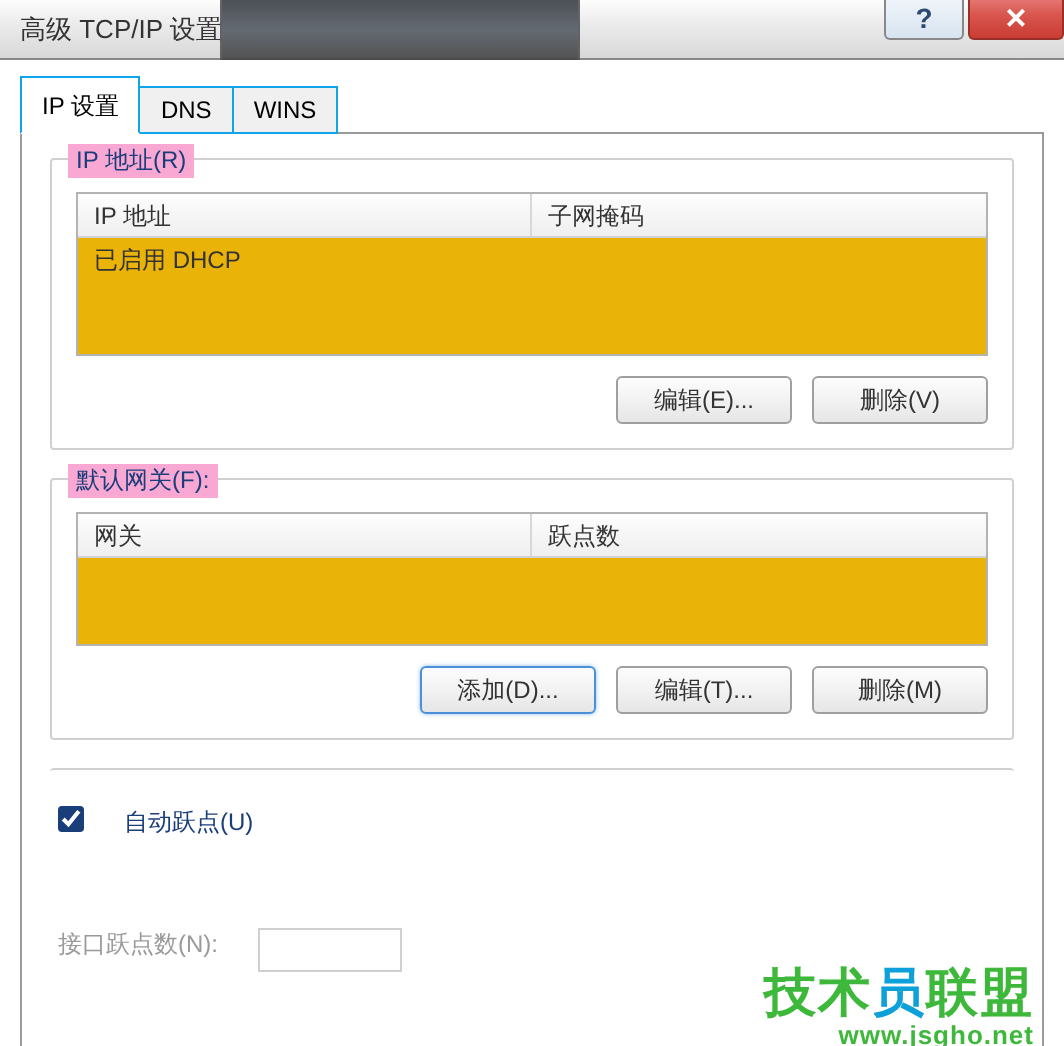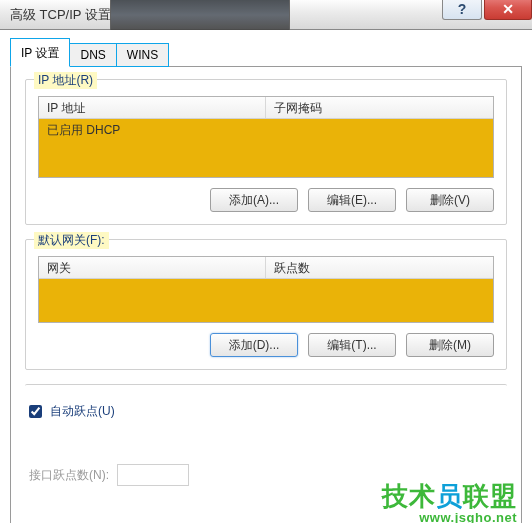--- a/index.html
+++ b/index.html
@@ -101,21 +101,21 @@
       border: 1px solid #d0d0d0;
       border-radius: 2px;
       padding: 10px 12px 12px 12px;
       margin-bottom: 14px;
       position: relative;
     }
     .fieldset > .legend {
       position: absolute;
       top: -8px;
       left: 8px;
-      background: #fef9c3;
+      background: #f9a8d4;
       padding: 0 4px;
       color: #1a3e7a;
       font-size: 12px;
     }
     .listview {
       border: 1px solid #b3b3b3;
       background: #eab308;
       margin-top: 6px;
       margin-bottom: 10px;
     }
@@ -153,22 +153,22 @@
       cursor: pointer;
       padding: 0 8px;
       color: #333;
     }
     .btn.default {
       border: 1px solid #4a90d9;
       box-shadow: 0 0 2px rgba(74,144,217,0.6);
     }
     .metric-row {
       display: flex;
-      align-items: center;
-      gap: 8px;
+      align-items: flex-start;
+      gap: 20px;
       margin-top: 8px;
     }
     .metric-row.disabled { color: #9a9a9a; margin-top: 44px; }
     .checkbox {
       width: 13px;
       height: 13px;
       accent-color: #1a3e7a;
     }
     .auto-label {
       color: #1a3e7a;
@@ -226,21 +226,20 @@
     <div class="fieldset">
       <div class="legend">IP 地址(R)</div>
       <div class="listview h1">
         <div class="lv-header">
           <div class="lv-col c1">IP 地址</div>
           <div class="lv-col c2">子网掩码</div>
         </div>
         <div class="lv-row">已启用 DHCP</div>
       </div>
       <div class="btn-row">
-        <button class="btn">添加(A)...</button>
         <button class="btn">编辑(E)...</button>
         <button class="btn">删除(V)</button>
       </div>
     </div>
 
     <div class="fieldset">
       <div class="legend">默认网关(F):</div>
       <div class="listview h2">
         <div class="lv-header">
           <div class="lv-col c1">网关</div>

